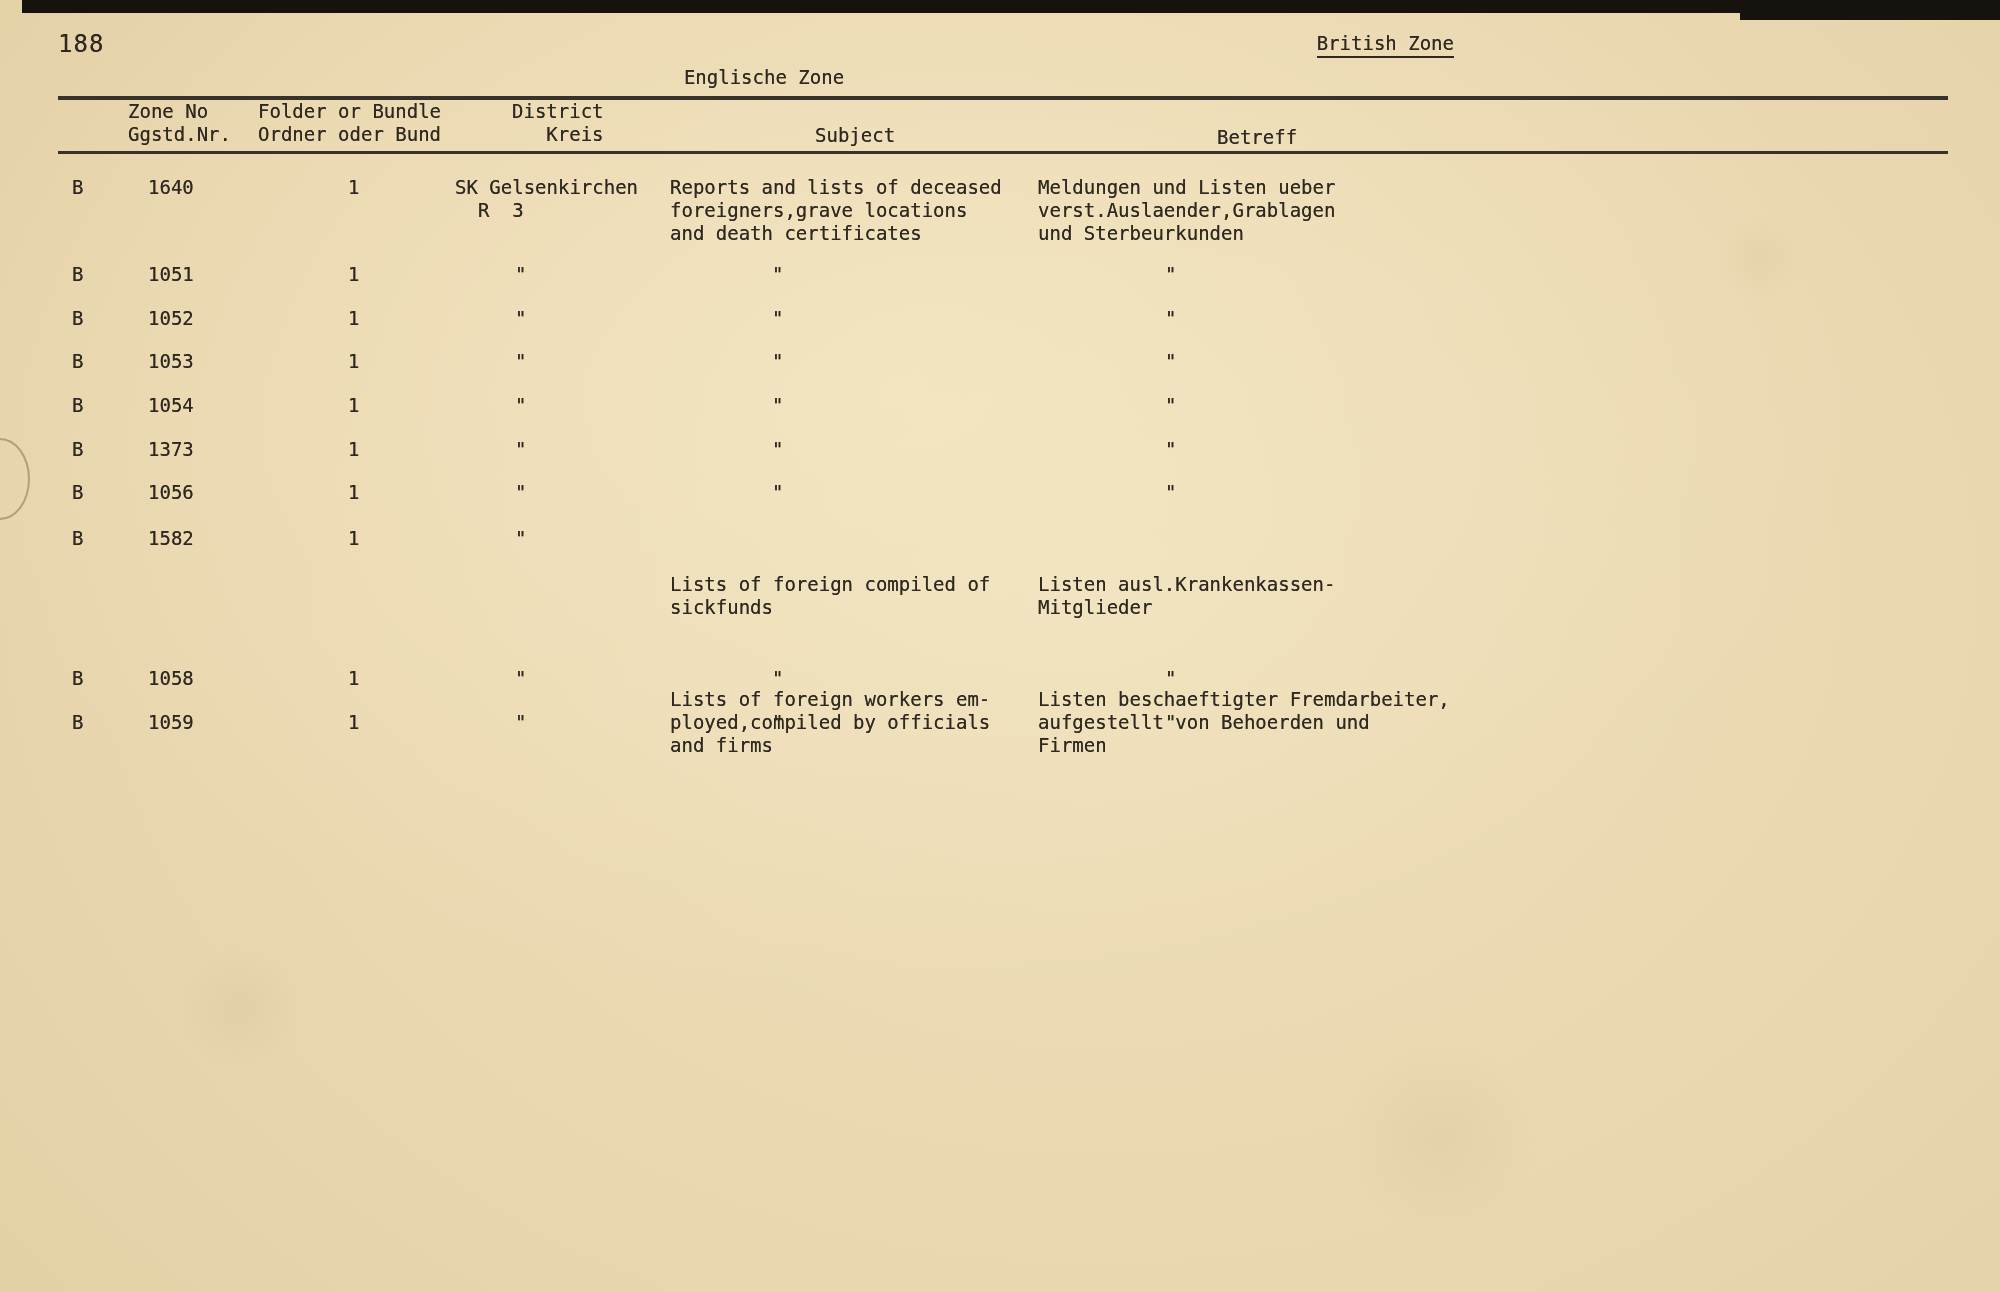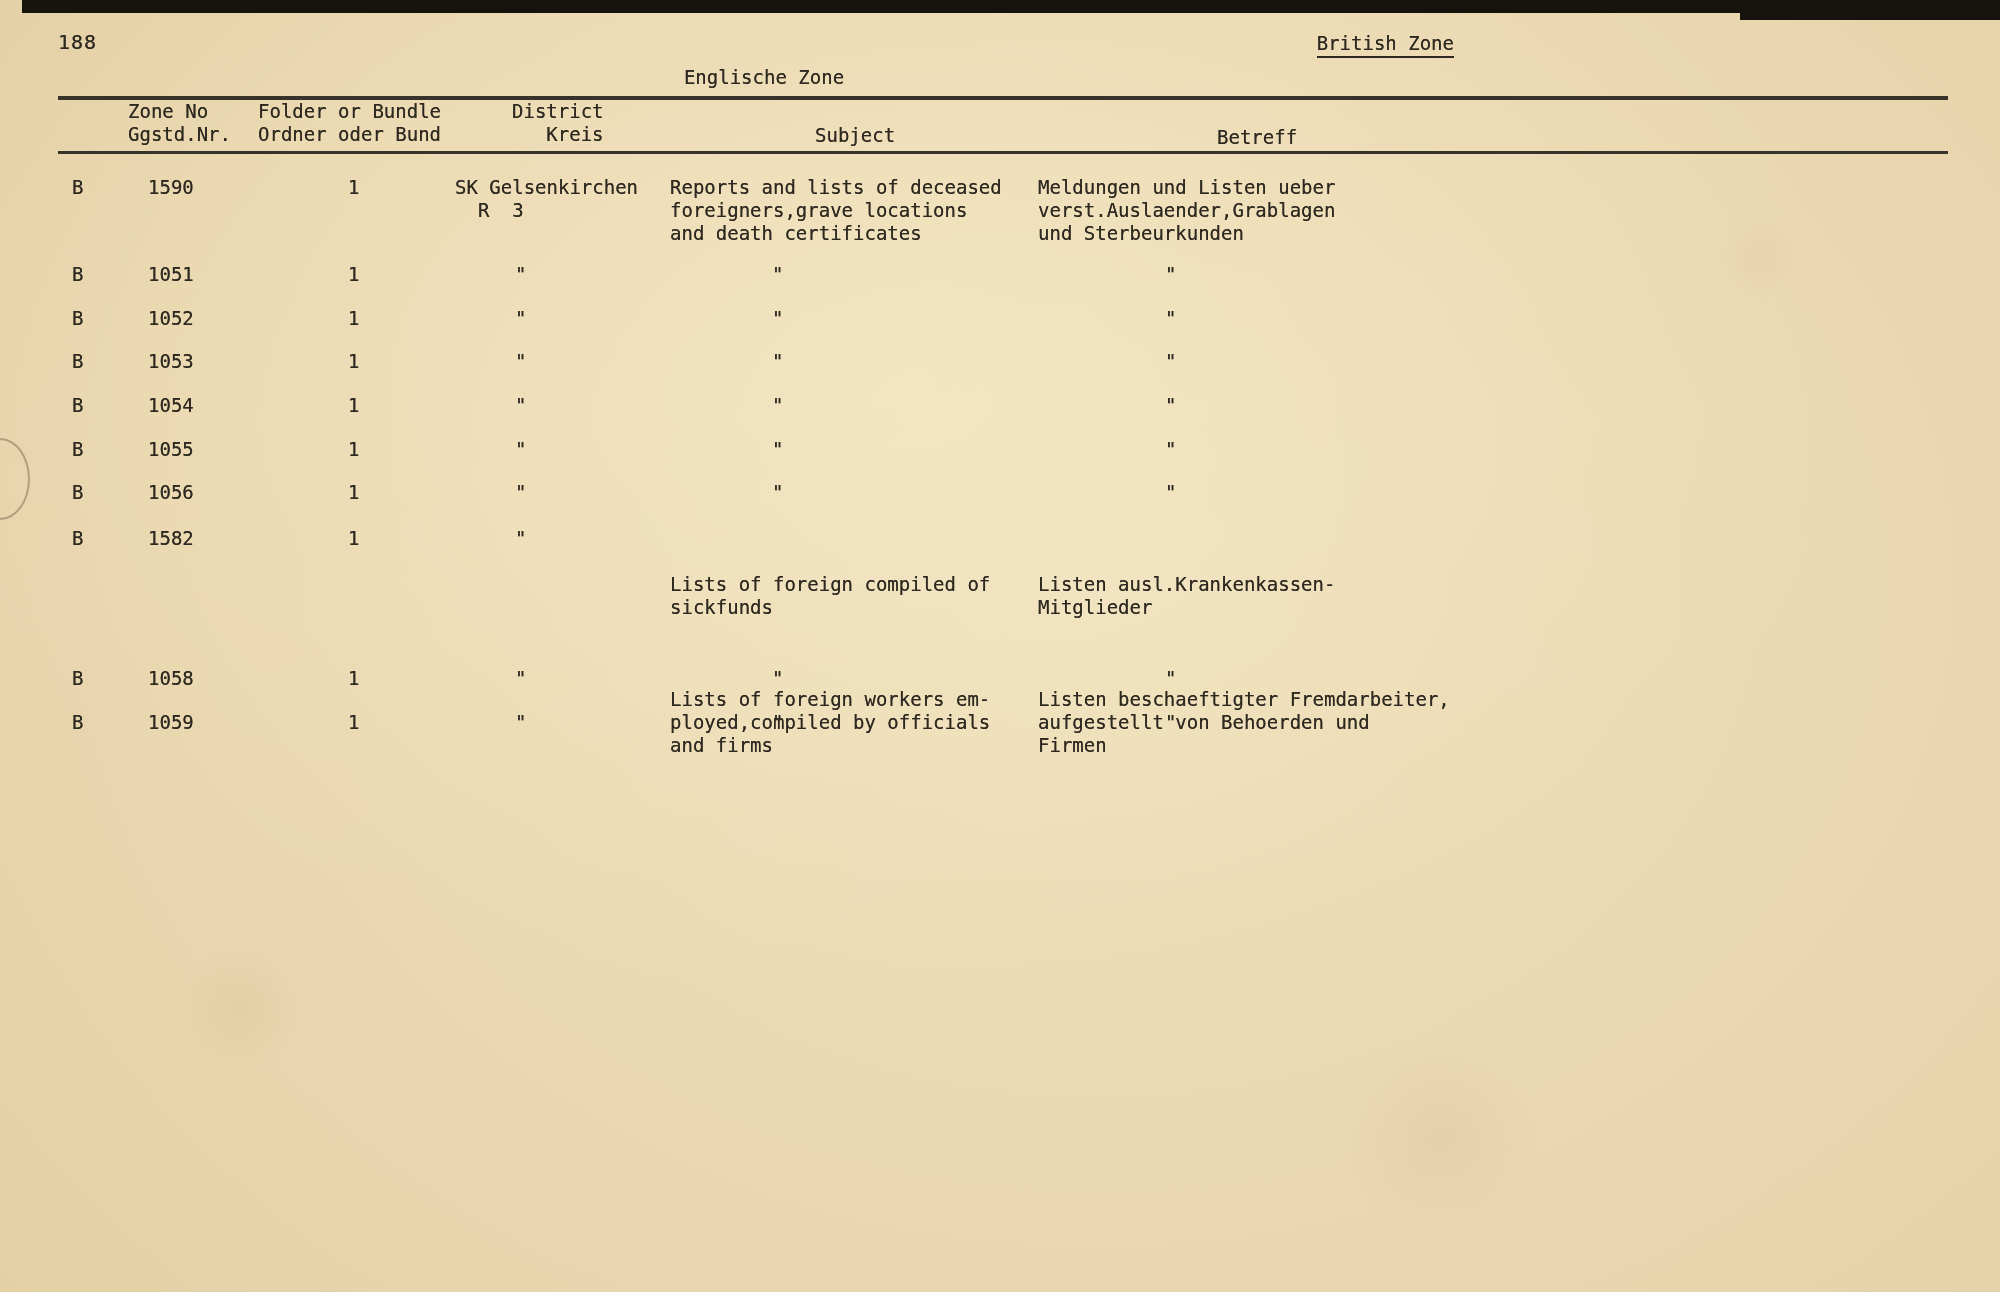--- a/index.html
+++ b/index.html
@@ -35,21 +35,21 @@
     position: absolute; top: 0; right: 0; width: 260px; height: 20px;
     background: #16130e;
   }
   .curl {
     position: absolute; left: -30px; top: 438px; width: 56px; height: 78px;
     border: 2px solid rgba(95,78,55,0.40);
     border-radius: 50%;
   }
   .pagenum {
     position: absolute; left: 58px; top: 30px;
-    font-size: 20px; letter-spacing: 1px;
+    font-size: 24px; letter-spacing: 1px;
   }
   .title-row { position: absolute; top: 32px; left: 0; width: 1454px; text-align: right; font-size: 19px; }
   .subtitle-row { position: absolute; top: 66px; left: 0; width: 1454px; text-align: center; font-size: 19px; padding-left: 37px; }
   .title-underline { border-bottom: 2px solid #2d2921; padding-bottom: 2px; }
   .rule { position: absolute; left: 58px; right: 52px; background: #38332a; }
   .rule-top { top: 96px; height: 4px; }
   .rule-mid { top: 151px; height: 3px; }
   .hdr {
     position: absolute; white-space: pre;
     font-size: 19px; line-height: 23px;
@@ -101,21 +101,21 @@
 Ggstd.Nr.</div>
   <div class="hdr hdr-folder">Folder or Bundle
 Ordner oder Bund</div>
   <div class="hdr hdr-district">District
    Kreis</div>
   <div class="hdr hdr-subject">Subject</div>
   <div class="hdr hdr-betreff">Betreff</div>
 
   <div class="row" style="top:176px">
     <div class="c c-letter">B</div>
-    <div class="c c-number">1590</div>
+    <div class="c c-number">1640</div>
     <div class="c c-folder">1</div>
     <div class="c c-district">SK Gelsenkirchen
   R  3</div>
     <div class="c c-subject">Reports and lists of deceased
 foreigners,grave locations
 and death certificates</div>
     <div class="c c-betreff">Meldungen und Listen ueber
 verst.Auslaender,Grablagen
 und Sterbeurkunden</div>
   </div>
@@ -151,21 +151,21 @@
     <div class="c c-letter">B</div>
     <div class="c c-number">1054</div>
     <div class="c c-folder">1</div>
     <div class="c c-district ditto">"</div>
     <div class="c c-subject ditto">"</div>
     <div class="c c-betreff ditto">"</div>
   </div>
 
   <div class="row" style="top:438px">
     <div class="c c-letter">B</div>
-    <div class="c c-number">1055</div>
+    <div class="c c-number">1373</div>
     <div class="c c-folder">1</div>
     <div class="c c-district ditto">"</div>
     <div class="c c-subject ditto">"</div>
     <div class="c c-betreff ditto">"</div>
   </div>
 
   <div class="row" style="top:481px">
     <div class="c c-letter">B</div>
     <div class="c c-number">1056</div>
     <div class="c c-folder">1</div>

